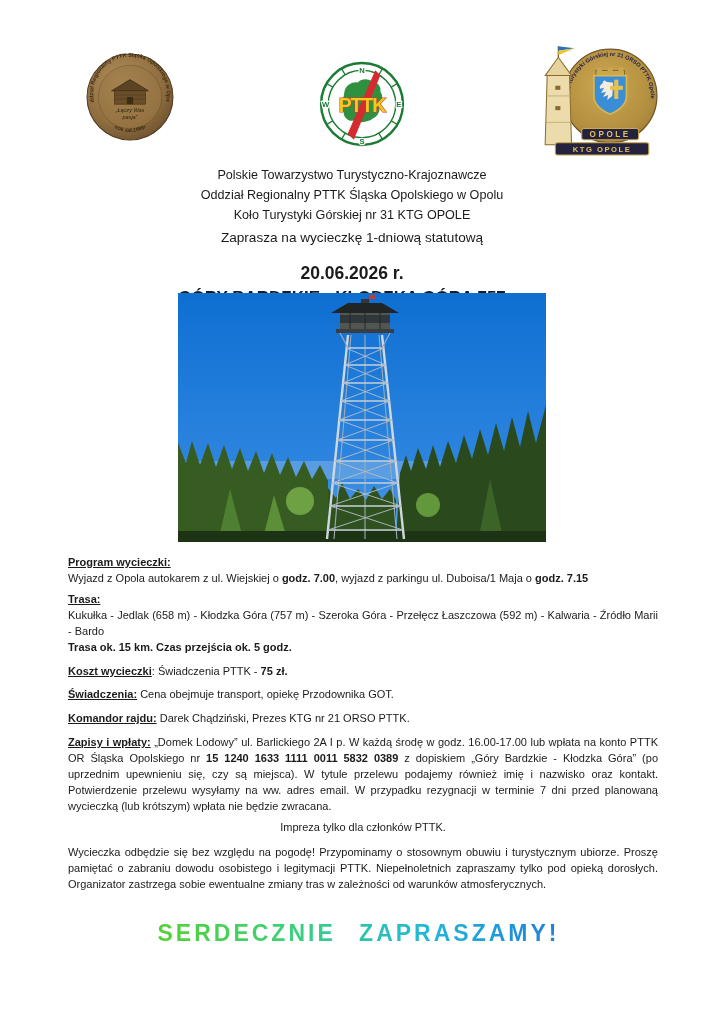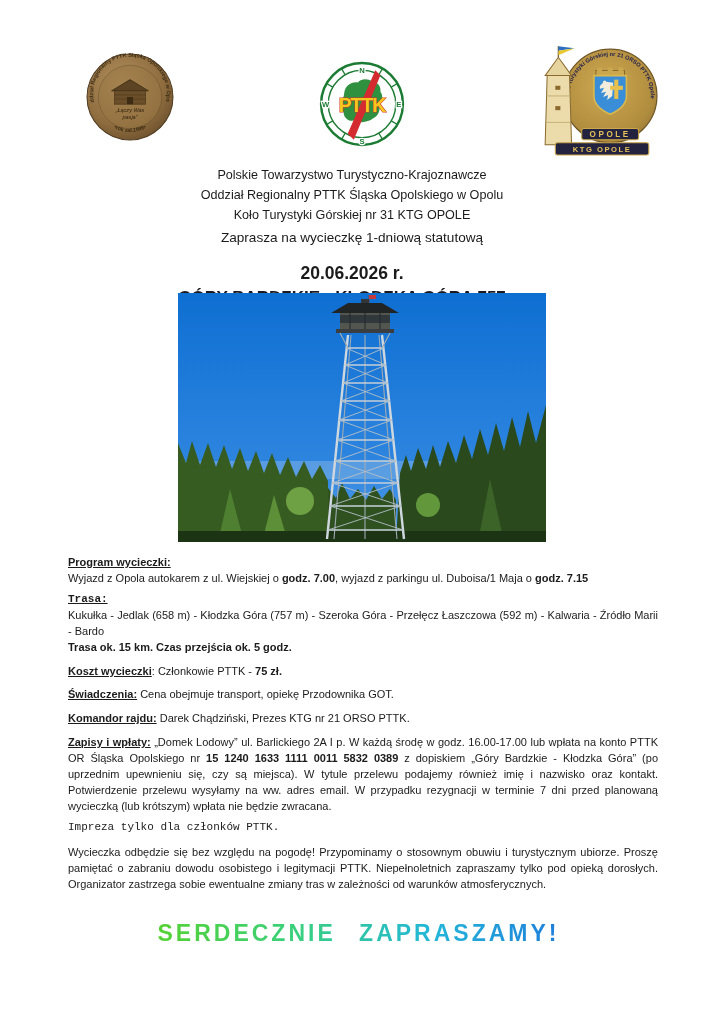--- a/index.html
+++ b/index.html
@@ -20,23 +20,23 @@
   
   .photo-figure{position:absolute;left:178px;top:293px;width:368px;height:249px;margin:0;}
   .photo-figure svg{display:block;width:100%;height:100%;}
   
   .content{position:absolute;left:68px;top:554px;width:590px;font-size:11px;line-height:16px;}
   .content p{margin:0;}
   .bu{font-weight:bold;text-decoration:underline;}
   b{font-weight:bold;}
   .bold{font-weight:bold;}
   .just{text-align:justify;}
-  .center{}
+  .center{text-align:center;}
   .indent{padding-left:87px;}
-  .mt5{margin-top:5px !important;font-family:Liberation Mono, monospace;}
+  .mt5{margin-top:5px !important;}
   .mt7{margin-top:7px !important;}
   .mt8{margin-top:8px !important;}
   .mt9{margin-top:9px !important;}
   .email{color:#1b1b1b;text-decoration:underline;}
   
   .invite{position:absolute;top:918px;left:0;width:717px;text-align:center;
     font-size:23px;font-weight:bold;letter-spacing:3px;word-spacing:14px;line-height:30px;}
   .invite span{color:#2aa7c0;}
   @supports ((-webkit-background-clip:text) or (background-clip:text)){
     .invite span{
@@ -210,21 +210,21 @@
   </figure>
 
   <div class="content">
     <p><span class="bu">Program wycieczki:</span></p>
     <p><span>Wyjazd z Opola autokarem z ul. Wiejskiej o </span><b>godz. 7.00</b><span>, wyjazd z parkingu ul. Duboisa/1 Maja o </span><b>godz. 7.15</b></p>
 
     <p class="mt5"><span class="bu">Trasa:</span></p>
     <p class="just">Kukułka - Jedlak (658 m) - Kłodzka Góra (757 m) - Szeroka Góra - Przełęcz Łaszczowa (592 m) - Kalwaria - Źródło Marii - Bardo</p>
     <p class="bold">Trasa ok. 15 km. Czas przejścia ok. 5 godz.</p>
 
-    <p class="mt8"><span class="bu">Koszt wycieczki</span><span>: Członkowie PTTK - </span><b>75 zł.</b></p>
+    <p class="mt8"><span class="bu">Koszt wycieczki</span><span>: Świadczenia PTTK - </span><b>75 zł.</b></p>
 
     <p class="mt7"><span class="bu">Świadczenia:</span><span> Cena obejmuje transport, opiekę Przodownika GOT.</span></p>
 
     <p class="mt8"><span class="bu">Komandor rajdu:</span><span> Darek Chądziński, Prezes KTG nr 21 ORSO PTTK.</span></p>
 
     <p class="just mt8"><span class="bu">Zapisy i wpłaty:</span><span> „Domek Lodowy” ul. Barlickiego 2A I p. W każdą środę w godz. 16.00-17.00 lub wpłata na konto PTTK OR Śląska Opolskiego nr </span><b>15 1240 1633 1111 0011 5832 0389</b><span> z dopiskiem „Góry Bardzkie - Kłodzka Góra” (po uprzednim upewnieniu się, czy są miejsca). W tytule przelewu podajemy również imię i nazwisko oraz kontakt. Potwierdzenie przelewu wysyłamy na ww. adres email.  W przypadku rezygnacji w terminie 7 dni przed planowaną wycieczką (lub krótszym) wpłata nie będzie zwracana.</span></p>
     <p class="center mt5">Impreza tylko dla członków PTTK.</p>
 
     <p class="just mt9">Wycieczka odbędzie się bez względu na pogodę! Przypominamy o stosownym obuwiu i turystycznym ubiorze. Proszę pamiętać o zabraniu dowodu osobistego i legitymacji PTTK. Niepełnoletnich zapraszamy tylko pod opieką dorosłych. Organizator zastrzega sobie ewentualne zmiany tras w zależności od warunków atmosferycznych.</p>
   </div>

